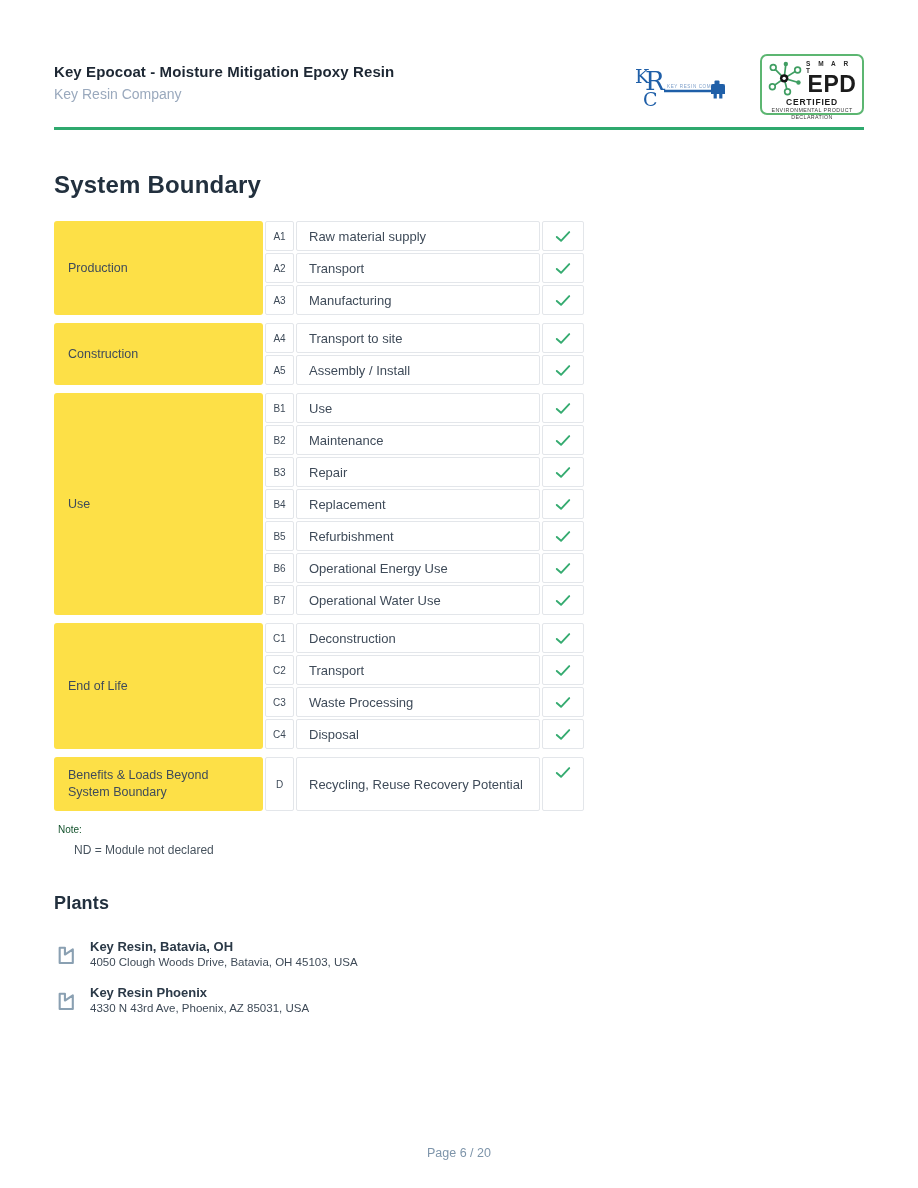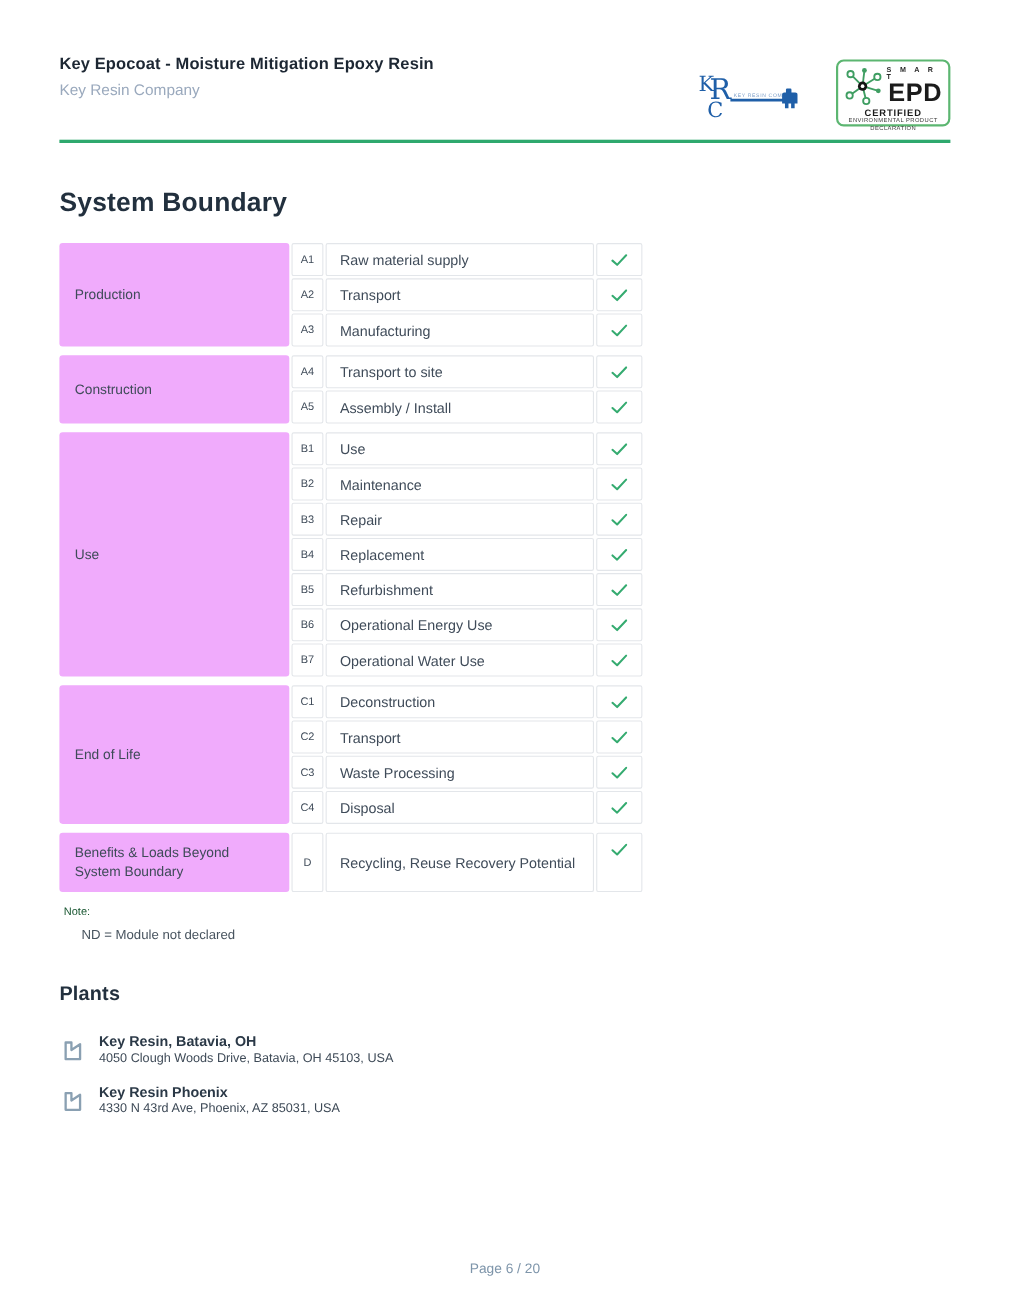--- a/index.html
+++ b/index.html
@@ -1,21 +1,21 @@
 <!DOCTYPE html>
 <html><head>
 <meta charset="utf-8">
 <style>
   html,body{margin:0;padding:0;background:#ffffff;}
   .page{
     position:relative;width:918px;height:1188px;margin:0 auto;background:#ffffff;
     font-family:"Liberation Sans","DejaVu Sans",sans-serif;overflow:hidden;
   }
   
-  .header{position:absolute;left:54px;right:54px;top:50px;display:flex;justify-content:space-between;align-items:flex-start;}
+  .header{position:absolute;left:54px;right:54px;top:50px;display:flex;justify-content:space-between;align-items:center;}
   .doc-title{font-size:15px;font-weight:bold;color:#1d2733;letter-spacing:.1px;}
   .doc-subtitle{font-size:14px;color:#9aa9bd;margin-top:6px;}
   .header-logos{display:flex;align-items:center;gap:32px;margin-top:4px;}
   .epd-badge{
     width:104px;height:61px;border:2px solid #5cb671;border-radius:7px;background:#fff;
     box-sizing:border-box;padding:3px 4px 2px 4px;display:flex;flex-direction:column;align-items:center;
   }
   .epd-top{display:flex;align-items:center;gap:2px;width:100%;}
   .epd-texts{display:flex;flex-direction:column;align-items:center;flex:1;}
   .epd-smart{font-size:6.5px;font-weight:bold;color:#2a2a2a;letter-spacing:3px;}
@@ -23,21 +23,21 @@
   .epd-certified{font-size:8.5px;font-weight:800;color:#1b1b1b;letter-spacing:.8px;margin-top:1px;}
   .epd-sub{font-size:5.3px;color:#3a3a3a;letter-spacing:.4px;line-height:1.25;text-align:center;}
   
   .rule{position:absolute;left:54px;top:127px;width:810px;height:2.5px;background:#2fa96e;}
   
   .sb-heading{position:absolute;left:54px;top:171px;font-size:24px;font-weight:bold;color:#22303e;letter-spacing:.2px;}
   .sb-table{position:absolute;left:54px;top:221px;display:flex;flex-direction:column;gap:8px;}
   .sb-group{display:grid;grid-template-columns:209px 29px 244px 42px;gap:2px;grid-auto-rows:30px;}
   .sb-group.tall{grid-auto-rows:54px;}
   .sb-cat{
-    background:#f0abfc;border-radius:3px;display:flex;align-items:center;
+    background:#fde047;border-radius:3px;display:flex;align-items:center;
     padding:0 14px;color:#3f4b59;font-size:12.5px;line-height:1.35;
   }
   .sb-cell{background:#fff;border:1px solid #e3e6ea;border-radius:2px;display:flex;align-items:center;box-sizing:border-box;}
   .sb-code{justify-content:center;font-size:10px;color:#3f4b59;}
   .sb-label{padding:0 12px;font-size:13px;color:#3f4b59;}
   .sb-check{justify-content:center;}
   .sb-group.tall .sb-check{align-items:flex-start;padding-top:8px;}
   .note{position:absolute;left:58px;top:824px;}
   .note-label{font-size:10px;color:#14532d;}
   .note-nd{font-size:12px;color:#48545f;margin:8px 0 0 16px;}

